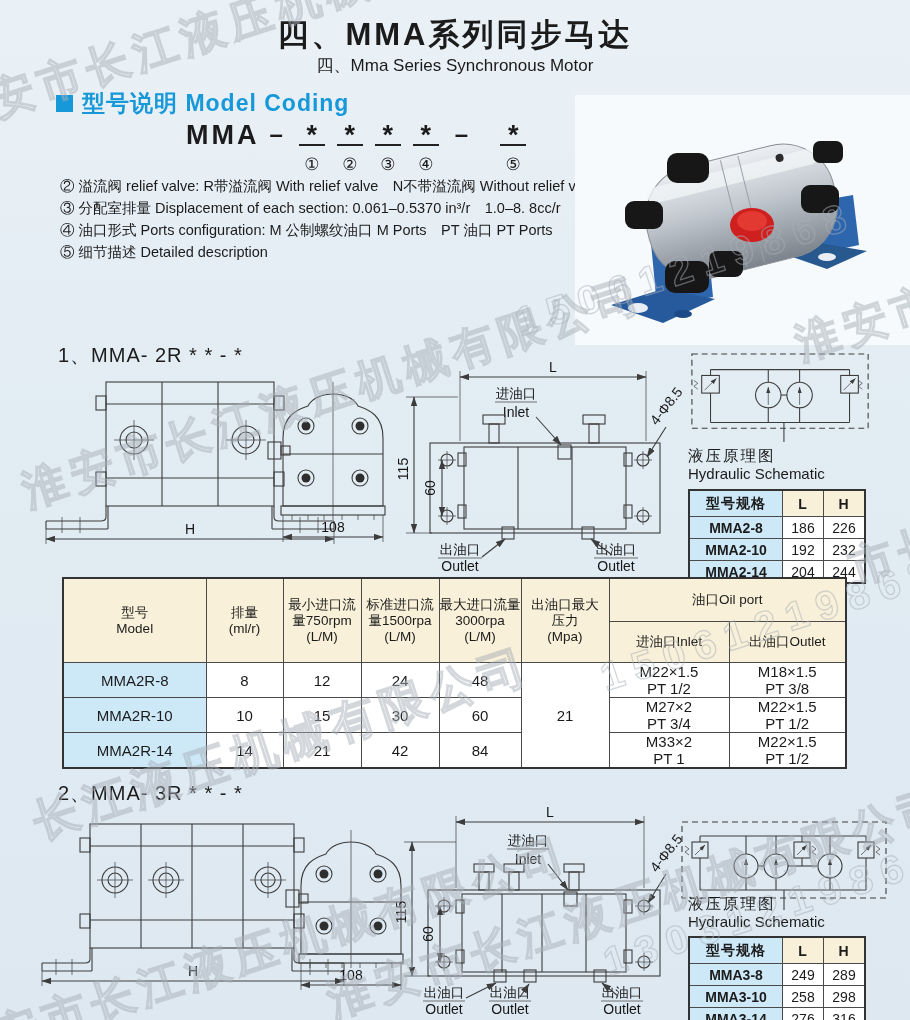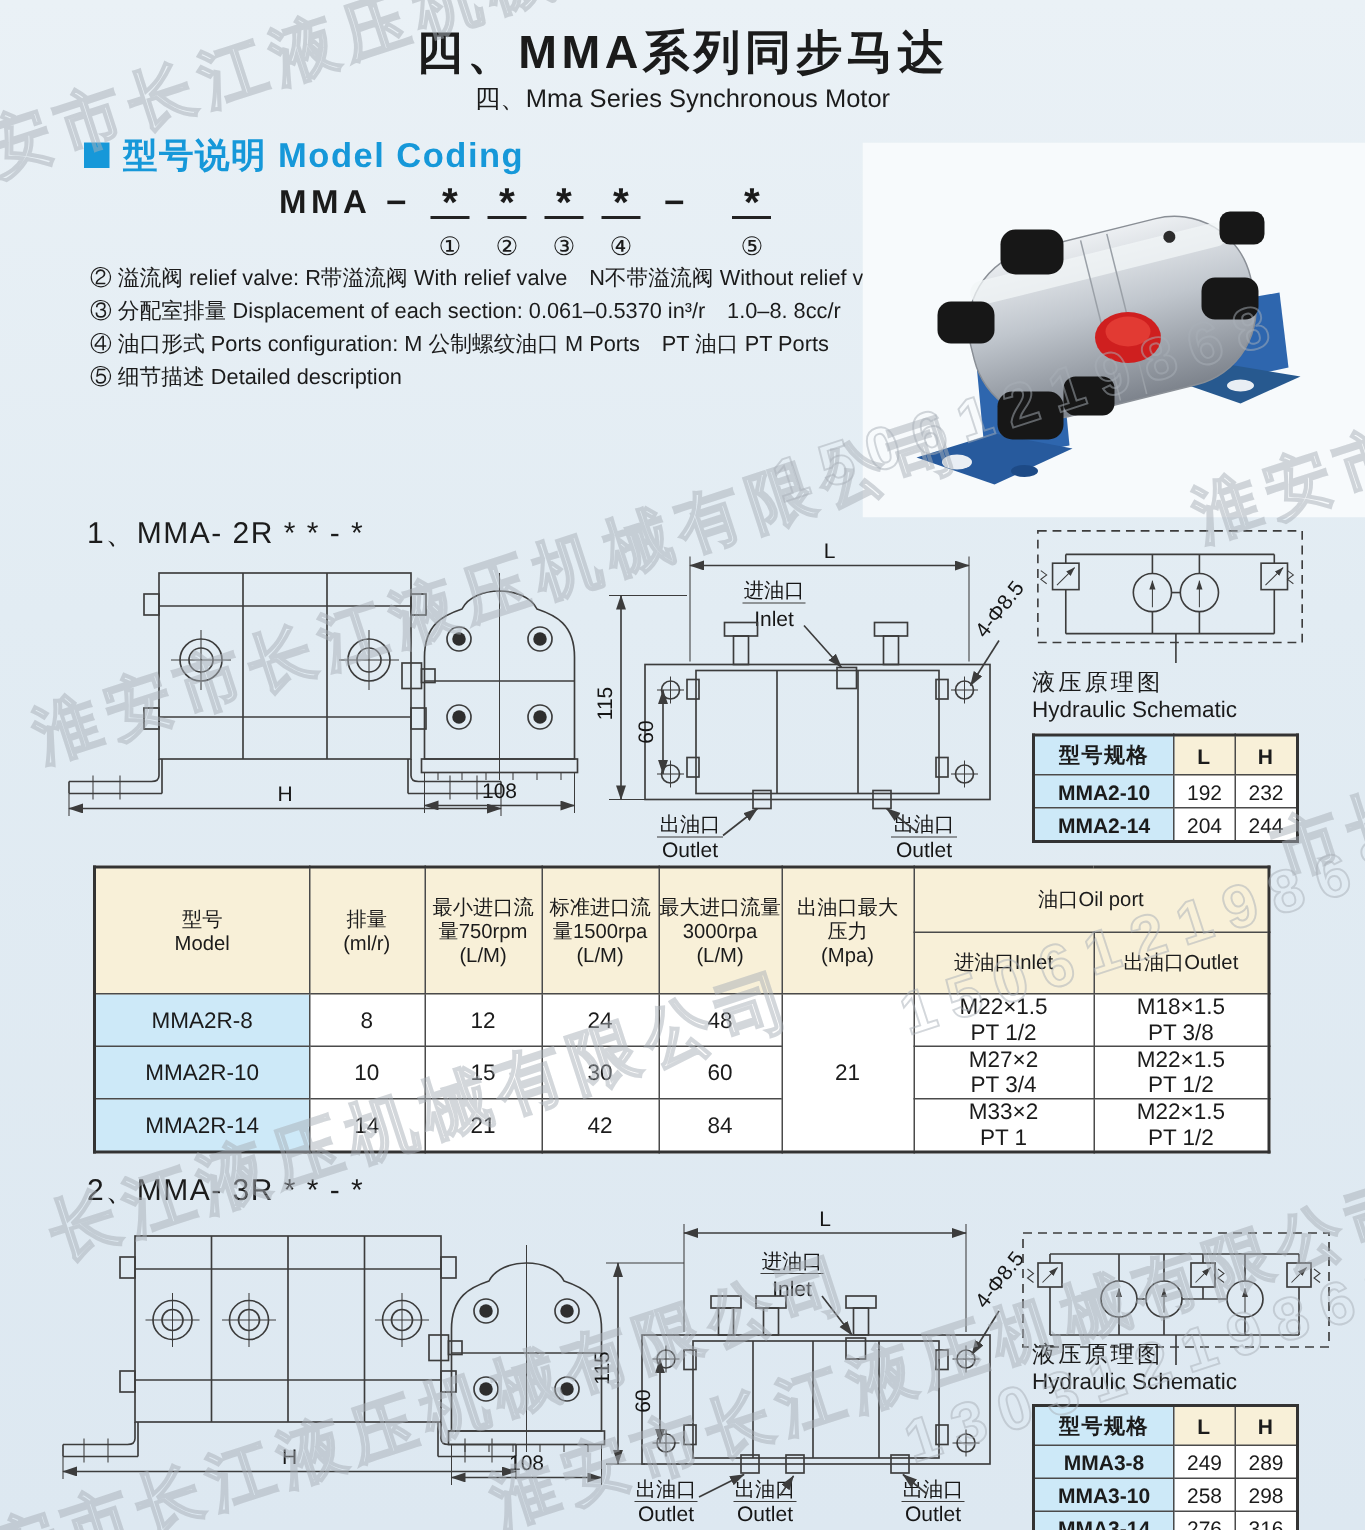--- a/index.html
+++ b/index.html
@@ -17,21 +17,21 @@
   .title{position:absolute;top:14px;width:100%;text-align:center;font-size:31px;
          font-weight:bold;letter-spacing:3px;z-index:2;}
   .subtitle{position:absolute;top:54px;width:100%;text-align:center;font-size:17px;
          font-weight:500;z-index:2;}
   .h-blue{position:absolute;display:flex;align-items:center;gap:9px;color:#1698d9;
          font-size:23px;font-weight:bold;z-index:2;letter-spacing:1px;}
   .h-blue .sq{width:17px;height:17px;background:#1698d9;flex:none;}
   .sub{position:absolute;font-size:20px;color:#1c1c1c;z-index:2;letter-spacing:1px;}
   
   .coding{position:absolute;left:186px;top:120px;display:flex;align-items:flex-start;z-index:2;}
-  .coding .mma{font-size:22px;font-weight:bold;letter-spacing:3px;line-height:30px;}
+  .coding .mma{font-size:27px;font-weight:bold;letter-spacing:3px;line-height:30px;}
   .coding .cdash{font-size:24px;font-weight:bold;line-height:28px;margin:0 10px;}
   .sg{width:38px;text-align:center;}
   .sg .star{font-size:27px;font-weight:bold;line-height:30px;height:24px;}
   .sg .bar{border-bottom:2.2px solid #222;width:26px;margin:0 auto;}
   .sg .circ{font-size:17px;margin-top:8px;}
   .sg5{margin-left:16px;}
   .notes{position:absolute;left:60px;top:178px;width:600px;font-size:14.5px;z-index:2;}
   .notes div{margin-bottom:5px;line-height:17px;}
   .notes .indent{padding-left:10px;}
   
@@ -362,20 +362,25 @@
   </div>
 
   <table class="lh" style="left:688px;top:489px">
     <tbody>
         <tr>
       <th class="mcol">型号规格</th>
       <th class="ncol">L</th>
       <th class="ncol">H</th>
     </tr>
     <tr>
+      <td class="mcol">MMA2-8</td>
+      <td>186</td>
+      <td>226</td>
+    </tr>
+    <tr>
       <td class="mcol">MMA2-10</td>
       <td>192</td>
       <td>232</td>
     </tr>
     <tr>
       <td class="mcol">MMA2-14</td>
       <td>204</td>
       <td>244</td>
     </tr>
   </tbody>

